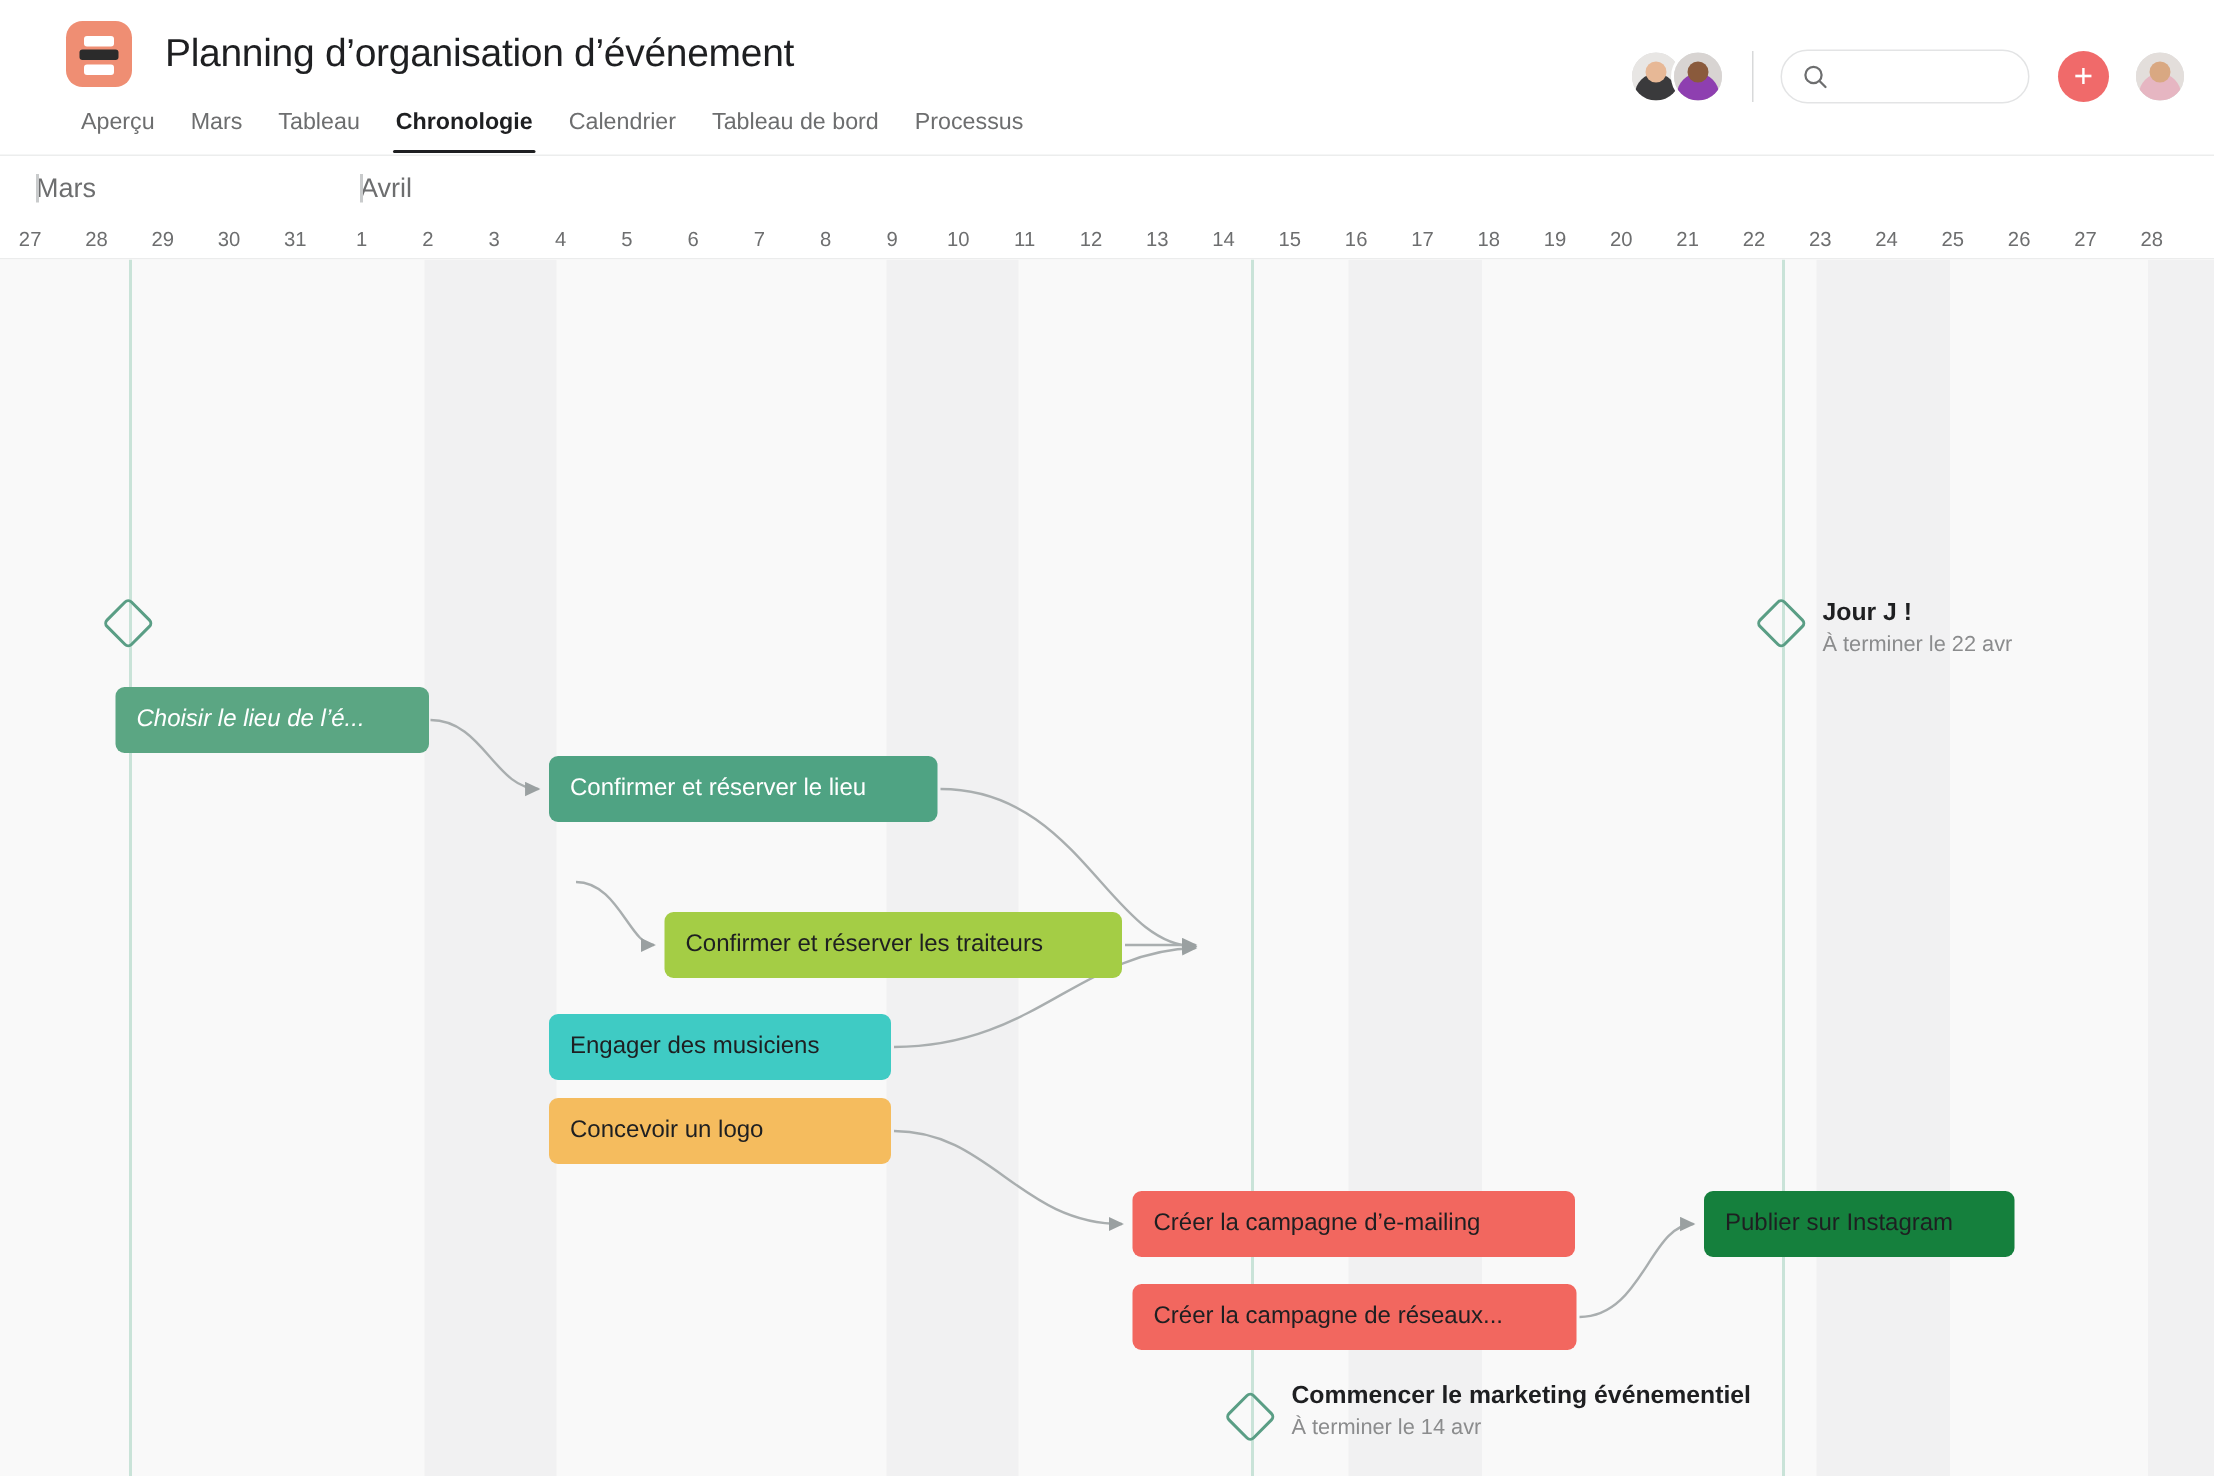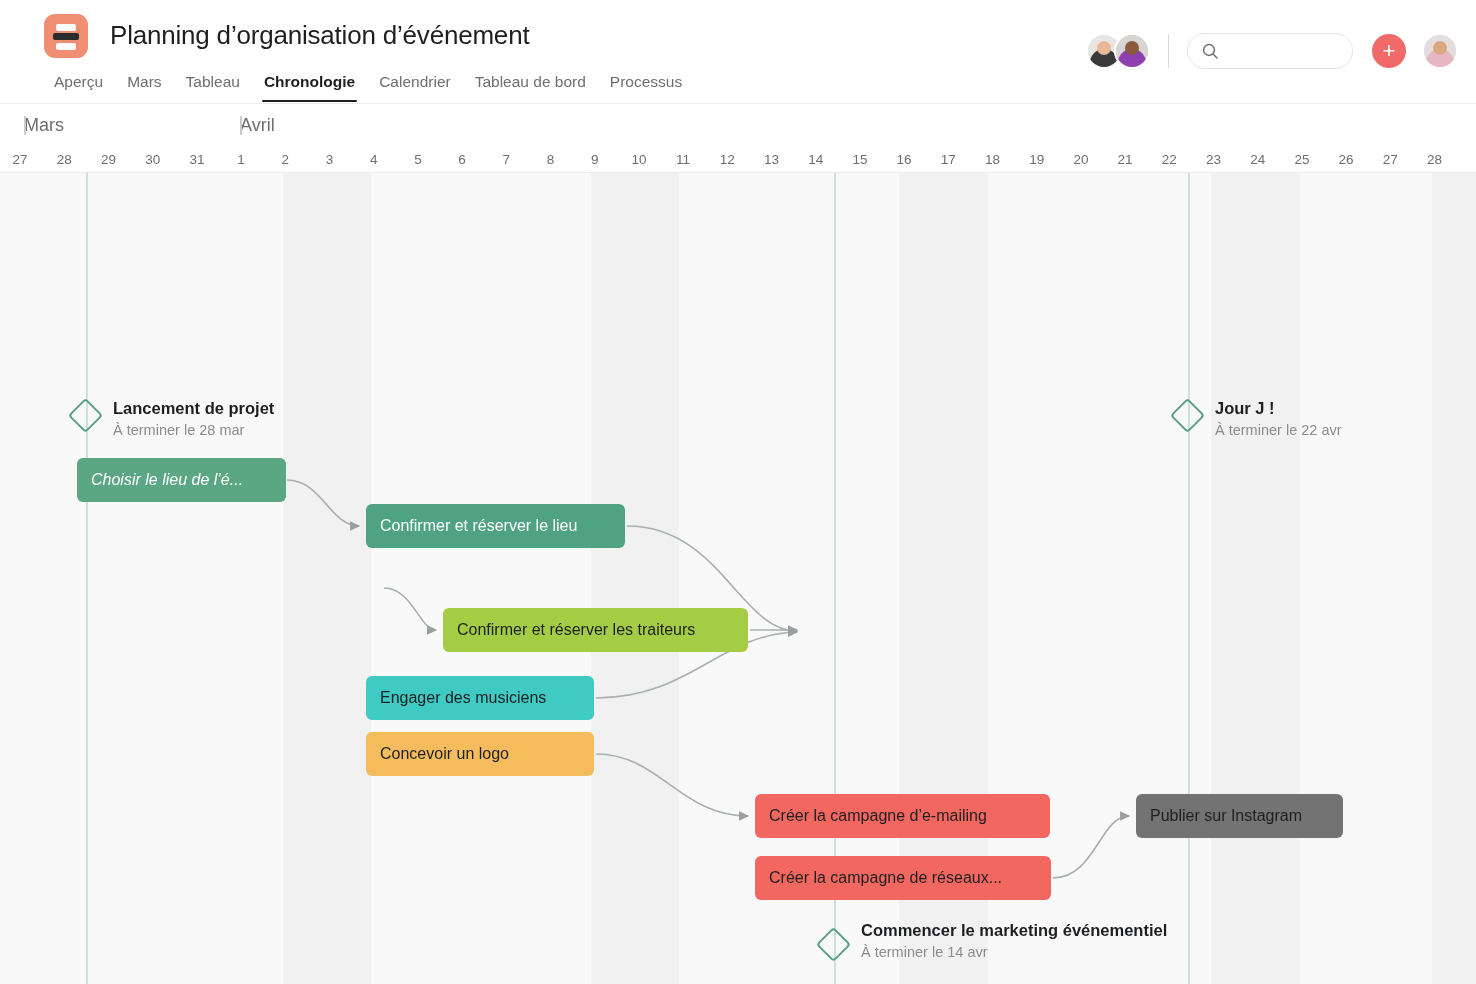--- a/index.html
+++ b/index.html
@@ -385,29 +385,25 @@
     </div>
     <div class="task-bar dark-text" style="left: 366px; top: 559px; width: 228px; background: rgb(245, 188, 94);">
       <span>Concevoir un logo</span>
     </div>
     <div class="task-bar dark-text" style="left: 755px; top: 621px; width: 295px; background: rgb(242, 103, 95);">
       <span>Créer la campagne d’e-mailing</span>
     </div>
     <div class="task-bar dark-text" style="left: 755px; top: 683px; width: 296px; background: rgb(242, 103, 95);">
       <span>Créer la campagne de réseaux...</span>
     </div>
-    <div class="task-bar dark-text" style="left: 1136px; top: 621px; width: 207px; background: #737373;">
+    <div class="task-bar dark-text" style="left: 1136px; top: 621px; width: 207px; background: #15803d;">
       <span>Publier sur Instagram</span>
     </div>
     <div class="milestone" style="left: 73px; top: 224px;">
       <div class="ms-diamond"></div>
-      <div class="ms-text">
-        <div class="ms-title">Lancement de projet</div>
-        <div class="ms-sub">À terminer le 28 mar</div>
-      </div>
     </div>
     <div class="milestone" style="left: 1175px; top: 224px;">
       <div class="ms-diamond"></div>
       <div class="ms-text">
         <div class="ms-title">Jour J !</div>
         <div class="ms-sub">À terminer le 22 avr</div>
       </div>
     </div>
     <div class="milestone" style="left: 821px; top: 746px; align-items: center;">
       <div class="ms-diamond"></div>

